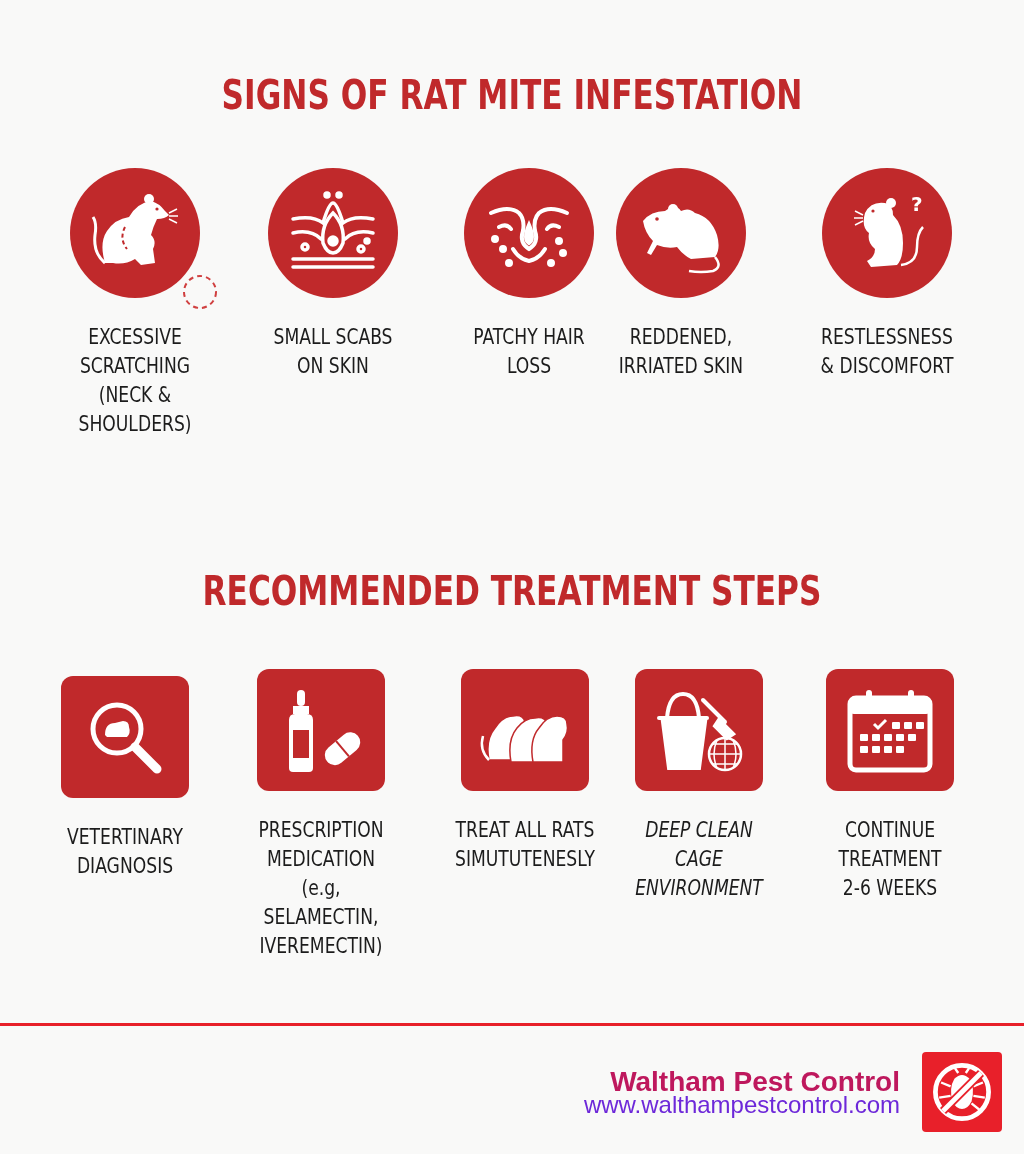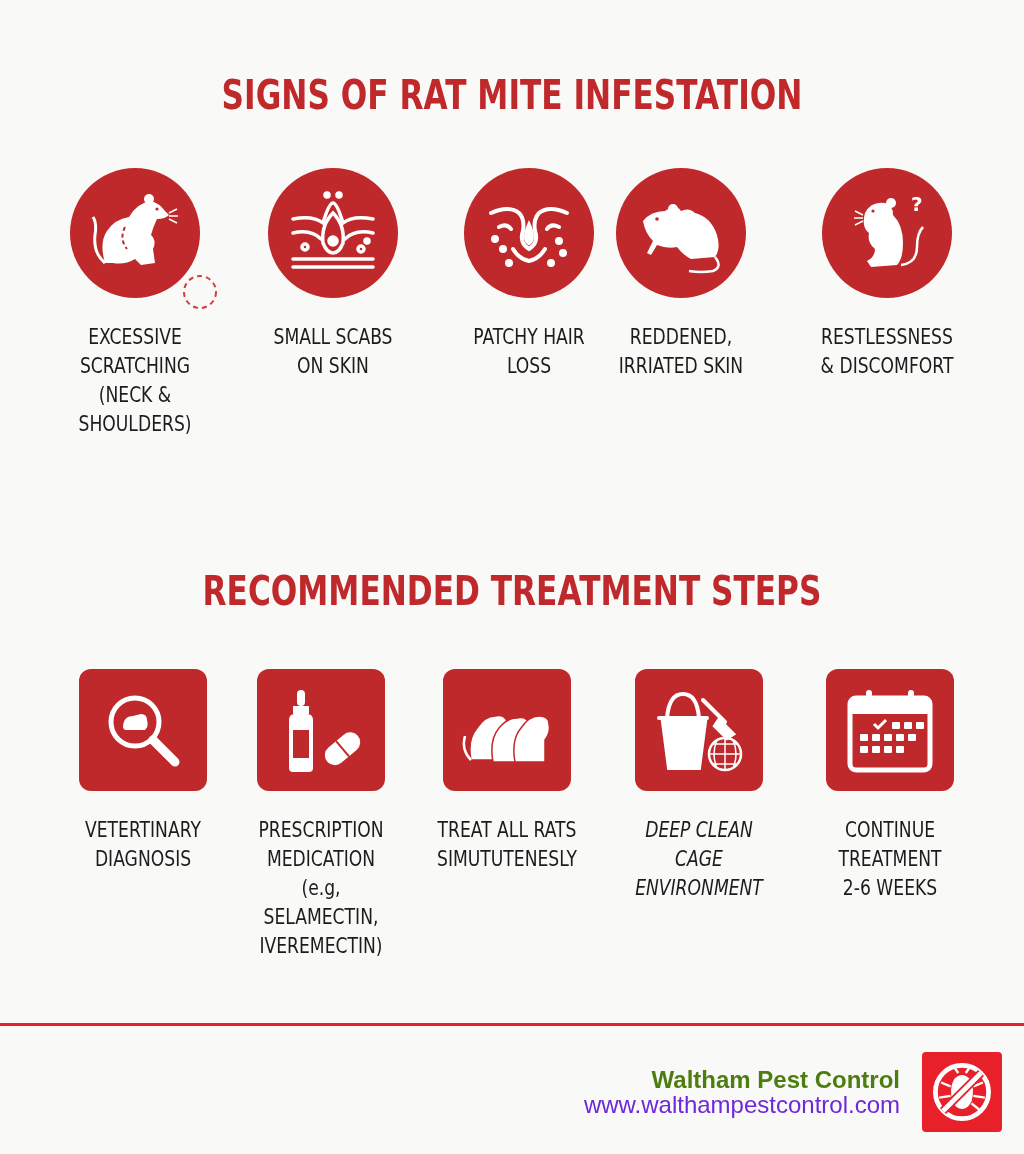--- a/index.html
+++ b/index.html
@@ -21,21 +21,21 @@
   .badge.square { width: 128px; height: 122px; border-radius: 12px; }
   .badge svg { width: 100px; height: 100px; }
   .label {
     margin-top: 24px; font-family: "DejaVu Sans", sans-serif; font-size: 22px;
     line-height: 29px; color: #1c1c1c; white-space: pre-line;
     transform: scaleX(0.78); transform-origin: center; letter-spacing: 0px;
   }
   .divider { position: absolute; left: 0; top: 1023px; width: 1024px; height: 3px; background: #e8202a; }
   .brand-name {
     position: absolute; right: 124px; top: 1066px; font-weight: bold;
-    font-size: 24px; color: #4d7c0f; font-family: "Liberation Sans", sans-serif;
+    font-size: 28px; color: #be185d; font-family: "Liberation Sans", sans-serif;
   }
   .brand-url {
     position: absolute; right: 124px; top: 1091px; font-size: 24px; color: #6d28d9;
     font-family: "Liberation Sans", sans-serif;
   }
   .brand-logo {
     position: absolute; left: 922px; top: 1052px; width: 80px; height: 80px;
     background: #e8202a; border-radius: 4px; display: flex; align-items: center; justify-content: center;
   }
 </style>
@@ -130,21 +130,21 @@
     </div>
     <div class="label">RESTLESSNESS
 &amp; DISCOMFORT</div>
   </div>
 </div>
 
 <div class="section-title" style="top:568px;">RECOMMENDED TREATMENT STEPS</div>
 
 <div class="icon-row" style="top:669px;">
 
-  <div class="item" style="left:48px;">
+  <div class="item" style="left:30px;margin-top:7px;">
     <div class="badge square">
       <svg viewBox="0 0 100 100" fill="none" stroke="#fff" stroke-width="5" stroke-linecap="round">
         <circle cx="42" cy="42" r="24"></circle>
         <path d="M60 60 L82 82" stroke-width="9"></path>
         <path d="M30 48 Q30 36 40 36 L48 34 Q54 34 54 40 Q56 46 52 50 L32 50Z" fill="#fff" stroke="none"></path>
       </svg>
     </div>
     <div class="label">VETERTINARY
 DIAGNOSIS</div>
   </div>
@@ -161,21 +161,21 @@
           <line x1="72" y1="60" x2="72" y2="80" stroke="#c0292b" stroke-width="2"></line>
         </g>
       </svg>
     </div>
     <div class="label">PRESCRIPTION
 MEDICATION
 (e.g, SELAMECTIN,
 IVEREMECTIN)</div>
   </div>
 
-  <div class="item" style="left:412px;">
+  <div class="item" style="left:430px;">
     <div class="badge square">
       <svg viewBox="0 0 100 100" fill="#fff" stroke="#c0292b" stroke-width="1.5">
         <path d="M14 80 Q10 60 20 48 Q28 36 38 36 Q48 34 50 42 Q54 52 48 60 L48 80Z"></path>
         <path d="M36 82 Q32 60 42 48 Q50 38 60 38 Q70 36 72 44 Q74 54 68 62 L68 82Z"></path>
         <path d="M58 82 Q54 60 64 48 Q72 36 82 36 Q92 36 92 44 Q94 52 88 60 L88 82Z"></path>
         <path d="M14 80 Q4 70 8 56" stroke="#fff" stroke-width="2.5" fill="none"></path>
       </svg>
     </div>
     <div class="label">TREAT ALL RATS
 SIMUTUTENESLY</div>

